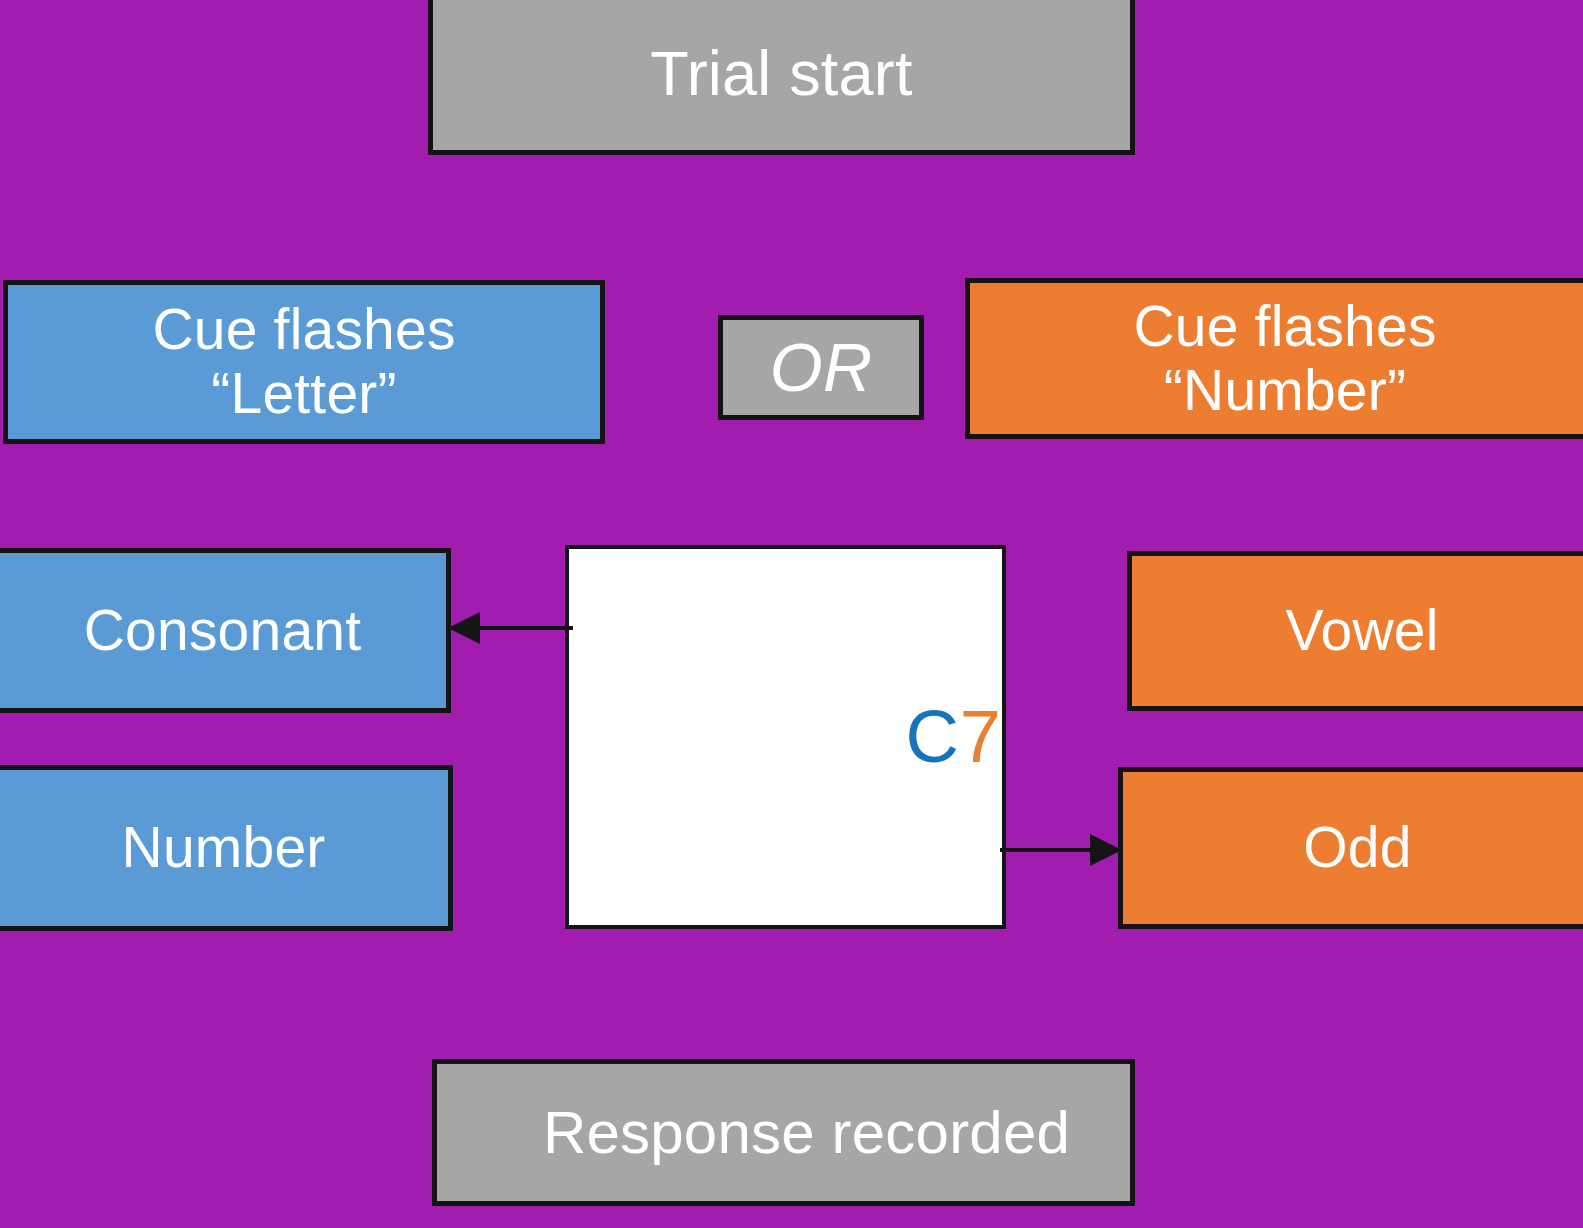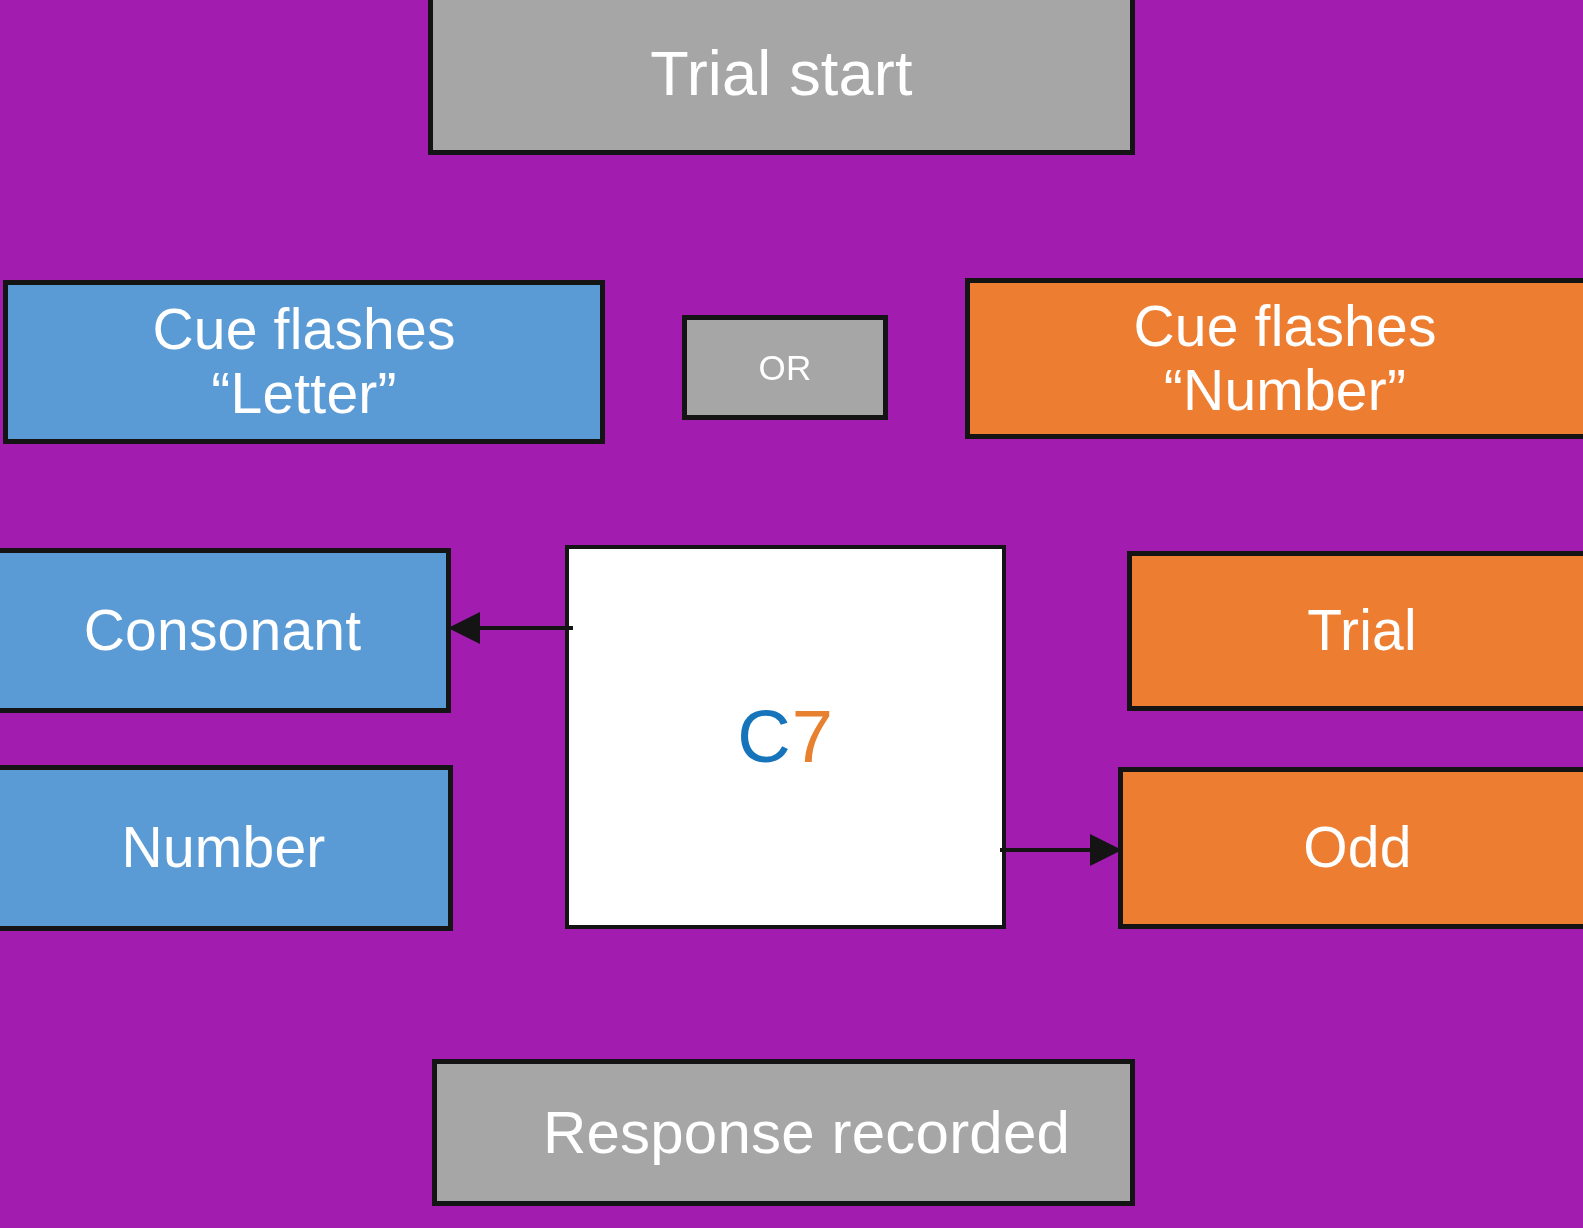--- a/index.html
+++ b/index.html
@@ -27,34 +27,35 @@
     justify-content: center;
     text-align: center;
     color: #ffffff;
     line-height: 1.12;
     white-space: pre-line;
     letter-spacing: 0.2px;
   }
   .gray   { background: #a6a6a6; }
   .blue   { background: #5b9bd5; }
   .orange { background: #ed7d31; }
-  .white  { background: #ffffff; color: #000000; }
+  .white  { background: #ffffff; color: #000000; justify-content: flex-end; }
 
   
   #trial-start {
     left: 428px; top: -8px; width: 707px; height: 163px;
     font-size: 63px;
   }
   #cue-letter {
     left: 3px; top: 280px; width: 602px; height: 164px;
     font-size: 57px;
   }
   #or-box {
-    left: 682px; top: 315px; width: 206px; height: 105px;
-    font-size: 35px;
+    left: 718px; top: 315px; width: 206px; height: 105px;
+    font-size: 68px;
+    font-style: italic;
   }
   #cue-number {
     left: 965px; top: 278px; width: 640px; height: 161px;
     font-size: 57px;
   }
   #consonant-box {
     left: -6px; top: 548px; width: 457px; height: 165px;
     font-size: 57px;
   }
   #vowel-box {
@@ -117,21 +118,21 @@
 
   <div class="box blue" id="consonant-box">
     <span>Consonant</span>
   </div>
 
   <div class="box white" id="stimulus-box">
     <span id="stimulus-text"><span class="stim-letter">C</span><span class="stim-digit">7</span></span>
   </div>
 
   <div class="box orange" id="even-box">
-    <span>Trial</span>
+    <span>Vowel</span>
   </div>
 
   <div class="box blue" id="vowel-box">
     <span>Number</span>
   </div>
 
   <div class="box orange" id="odd-box">
     <span>Odd</span>
   </div>
 

